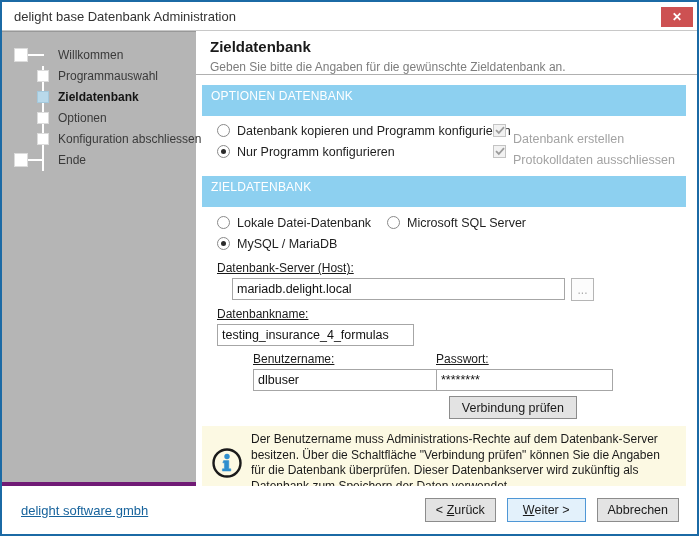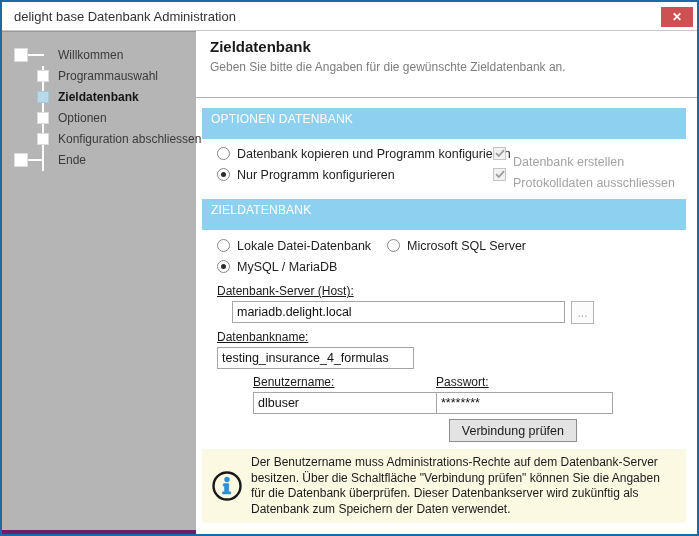--- a/index.html
+++ b/index.html
@@ -289,14 +289,21 @@
             <circle cx="16" cy="16" r="13.5" fill="none" stroke="#1a1a1a" stroke-width="2.4"></circle>
             <circle cx="16" cy="9.5" r="2.7" fill="#2f8fce"></circle>
             <path d="M12.6 13.6 h5.2 v8.2 h2 v2.2 h-8.4 v-2.2 h2 v-6 h-1.6 z" fill="#2f8fce" stroke="#2f8fce" stroke-width="0.5" stroke-linejoin="round"></path>
           </svg>
           <div class="itext">Der Benutzername muss Administrations-Rechte auf dem Datenbank-Server besitzen. Über die Schaltfläche "Verbindung prüfen" können Sie die Angaben für die Datenbank überprüfen. Dieser Datenbankserver wird zukünftig als Datenbank zum Speichern der Daten verwendet.</div>
         </div>
       </div>
     </div>
   </div>
 
+  <div class="footer">
+    <a>delight software gmbh</a>
+    <div class="spacer"></div>
+    <button class="fbtn"><span>&lt; </span><span class="u">Z</span><span>urück</span></button>
+    <button class="fbtn primary"><span></span><span class="u">W</span><span>eiter &gt;</span></button>
+    <button class="fbtn">Abbrechen</button>
+  </div>
 
 </div>
 
 </body></html>

